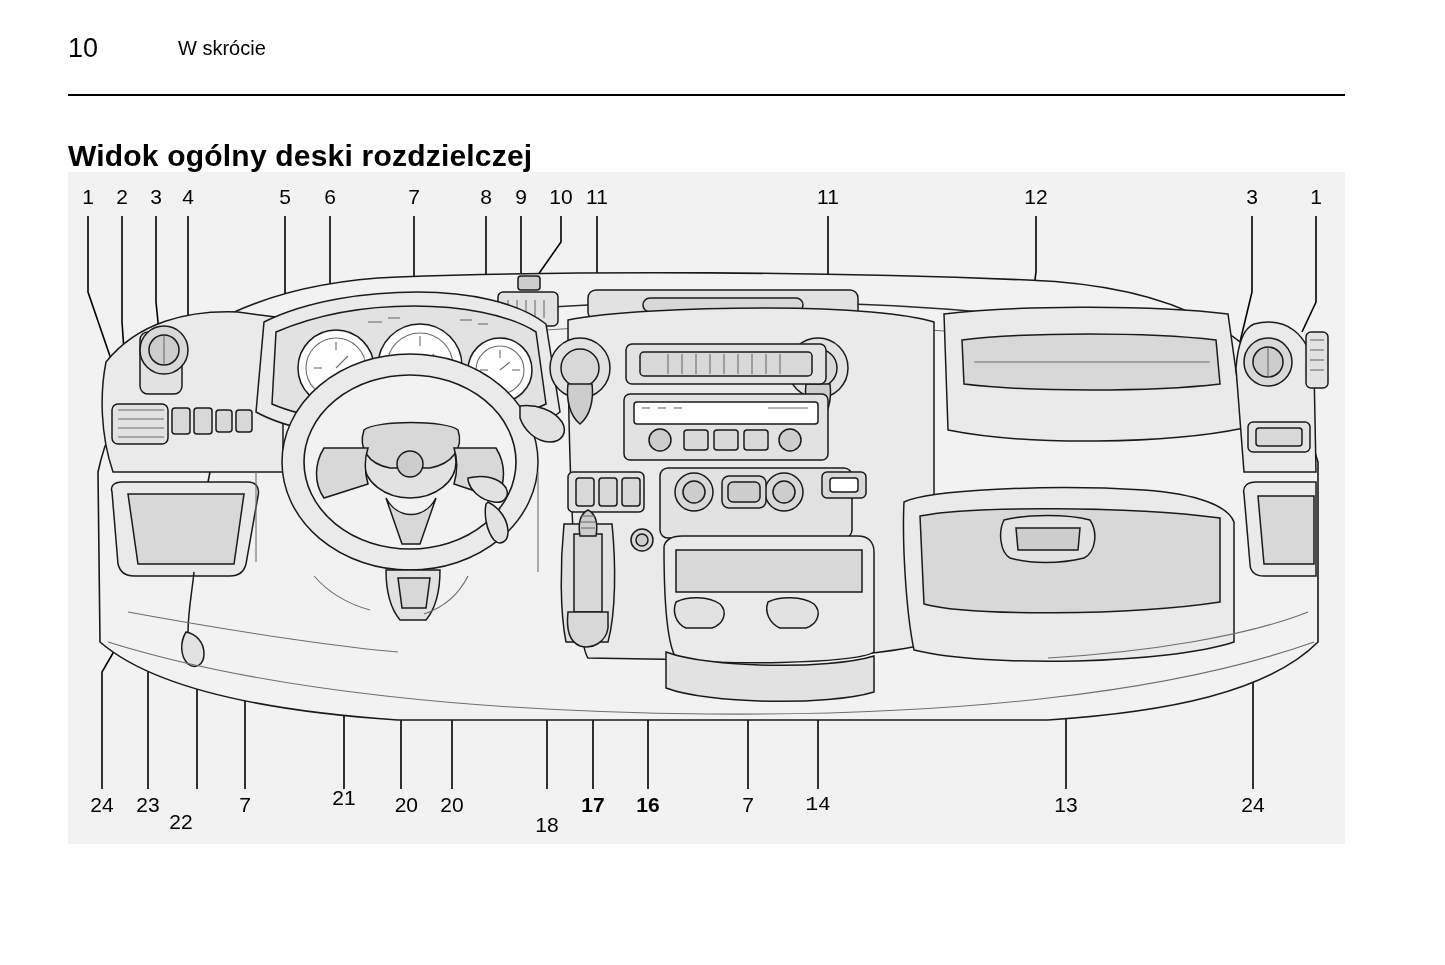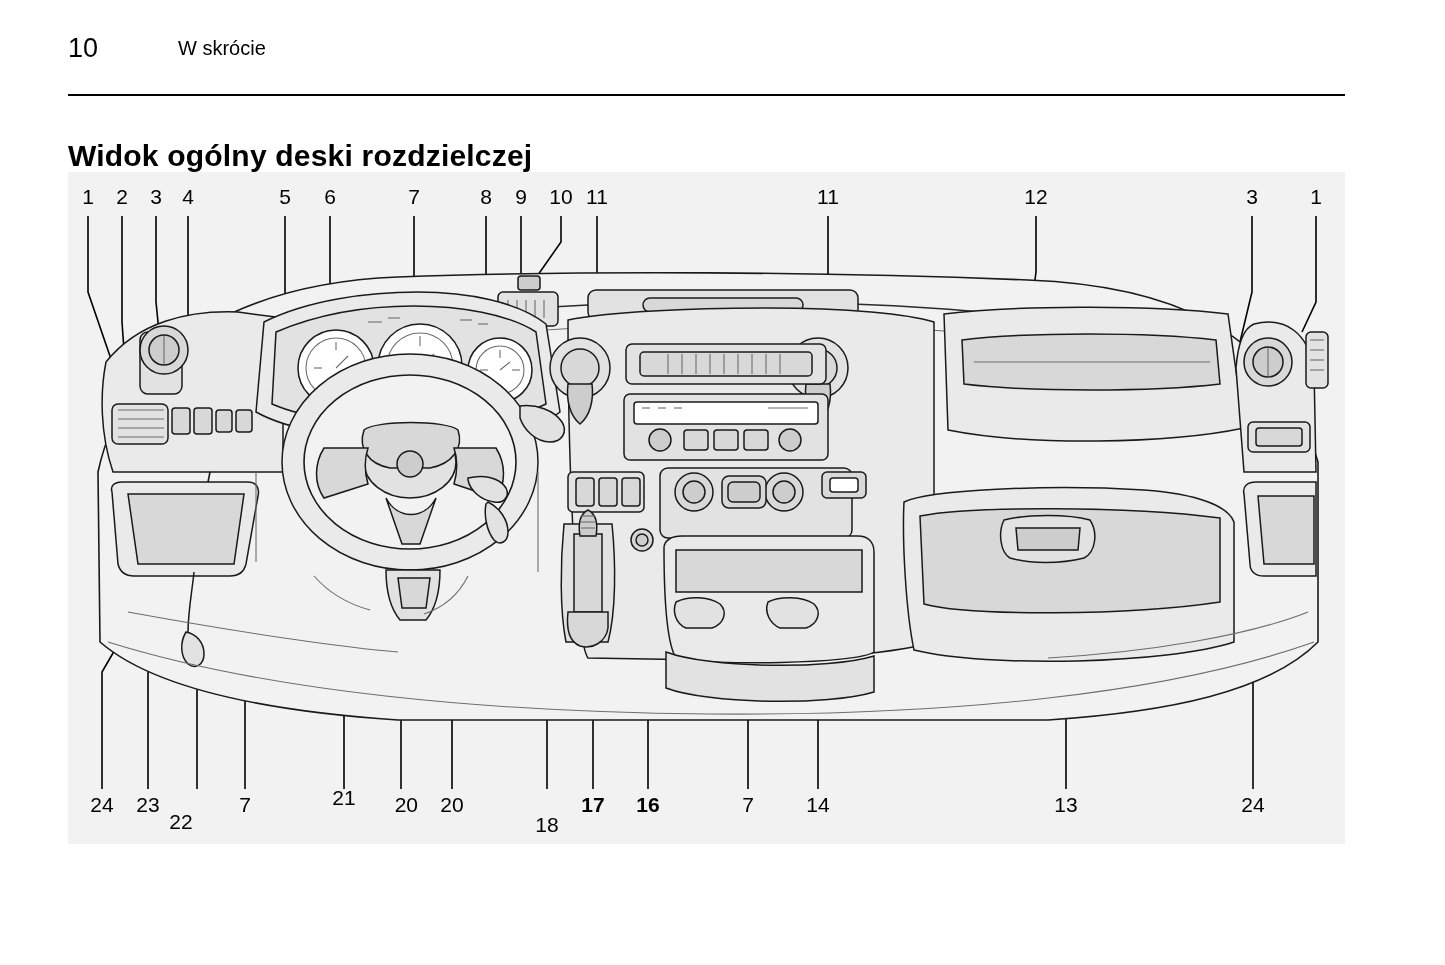--- a/index.html
+++ b/index.html
@@ -380,18 +380,18 @@
     <span class="callout" style="left:80px;  top:622px;">23</span>
     <span class="callout" style="left:113px; top:622px;margin-top:17px;">22</span>
     <span class="callout" style="left:177px; top:622px;">7</span>
     <span class="callout" style="left:276px; top:615px;">21</span>
     <span class="callout" style="left:333px; top:622px;text-align:right;">20</span>
     <span class="callout" style="left:384px; top:622px;">20</span>
     <span class="callout" style="left:479px; top:642px;">18</span>
     <span class="callout" style="left:525px; top:622px;font-weight:bold;">17</span>
     <span class="callout" style="left:580px; top:622px;font-weight:bold;">16</span>
     <span class="callout" style="left:680px; top:622px;">7</span>
-    <span class="callout" style="left:750px; top:622px;">14</span>
+    <span class="callout" style="left:750px; top:622px;font-family:Liberation Mono, monospace;">14</span>
     <span class="callout" style="left:998px; top:622px;">13</span>
     <span class="callout" style="left:1185px;top:622px;">24</span>
 
   </div>
 </div>
 
 </body></html>

